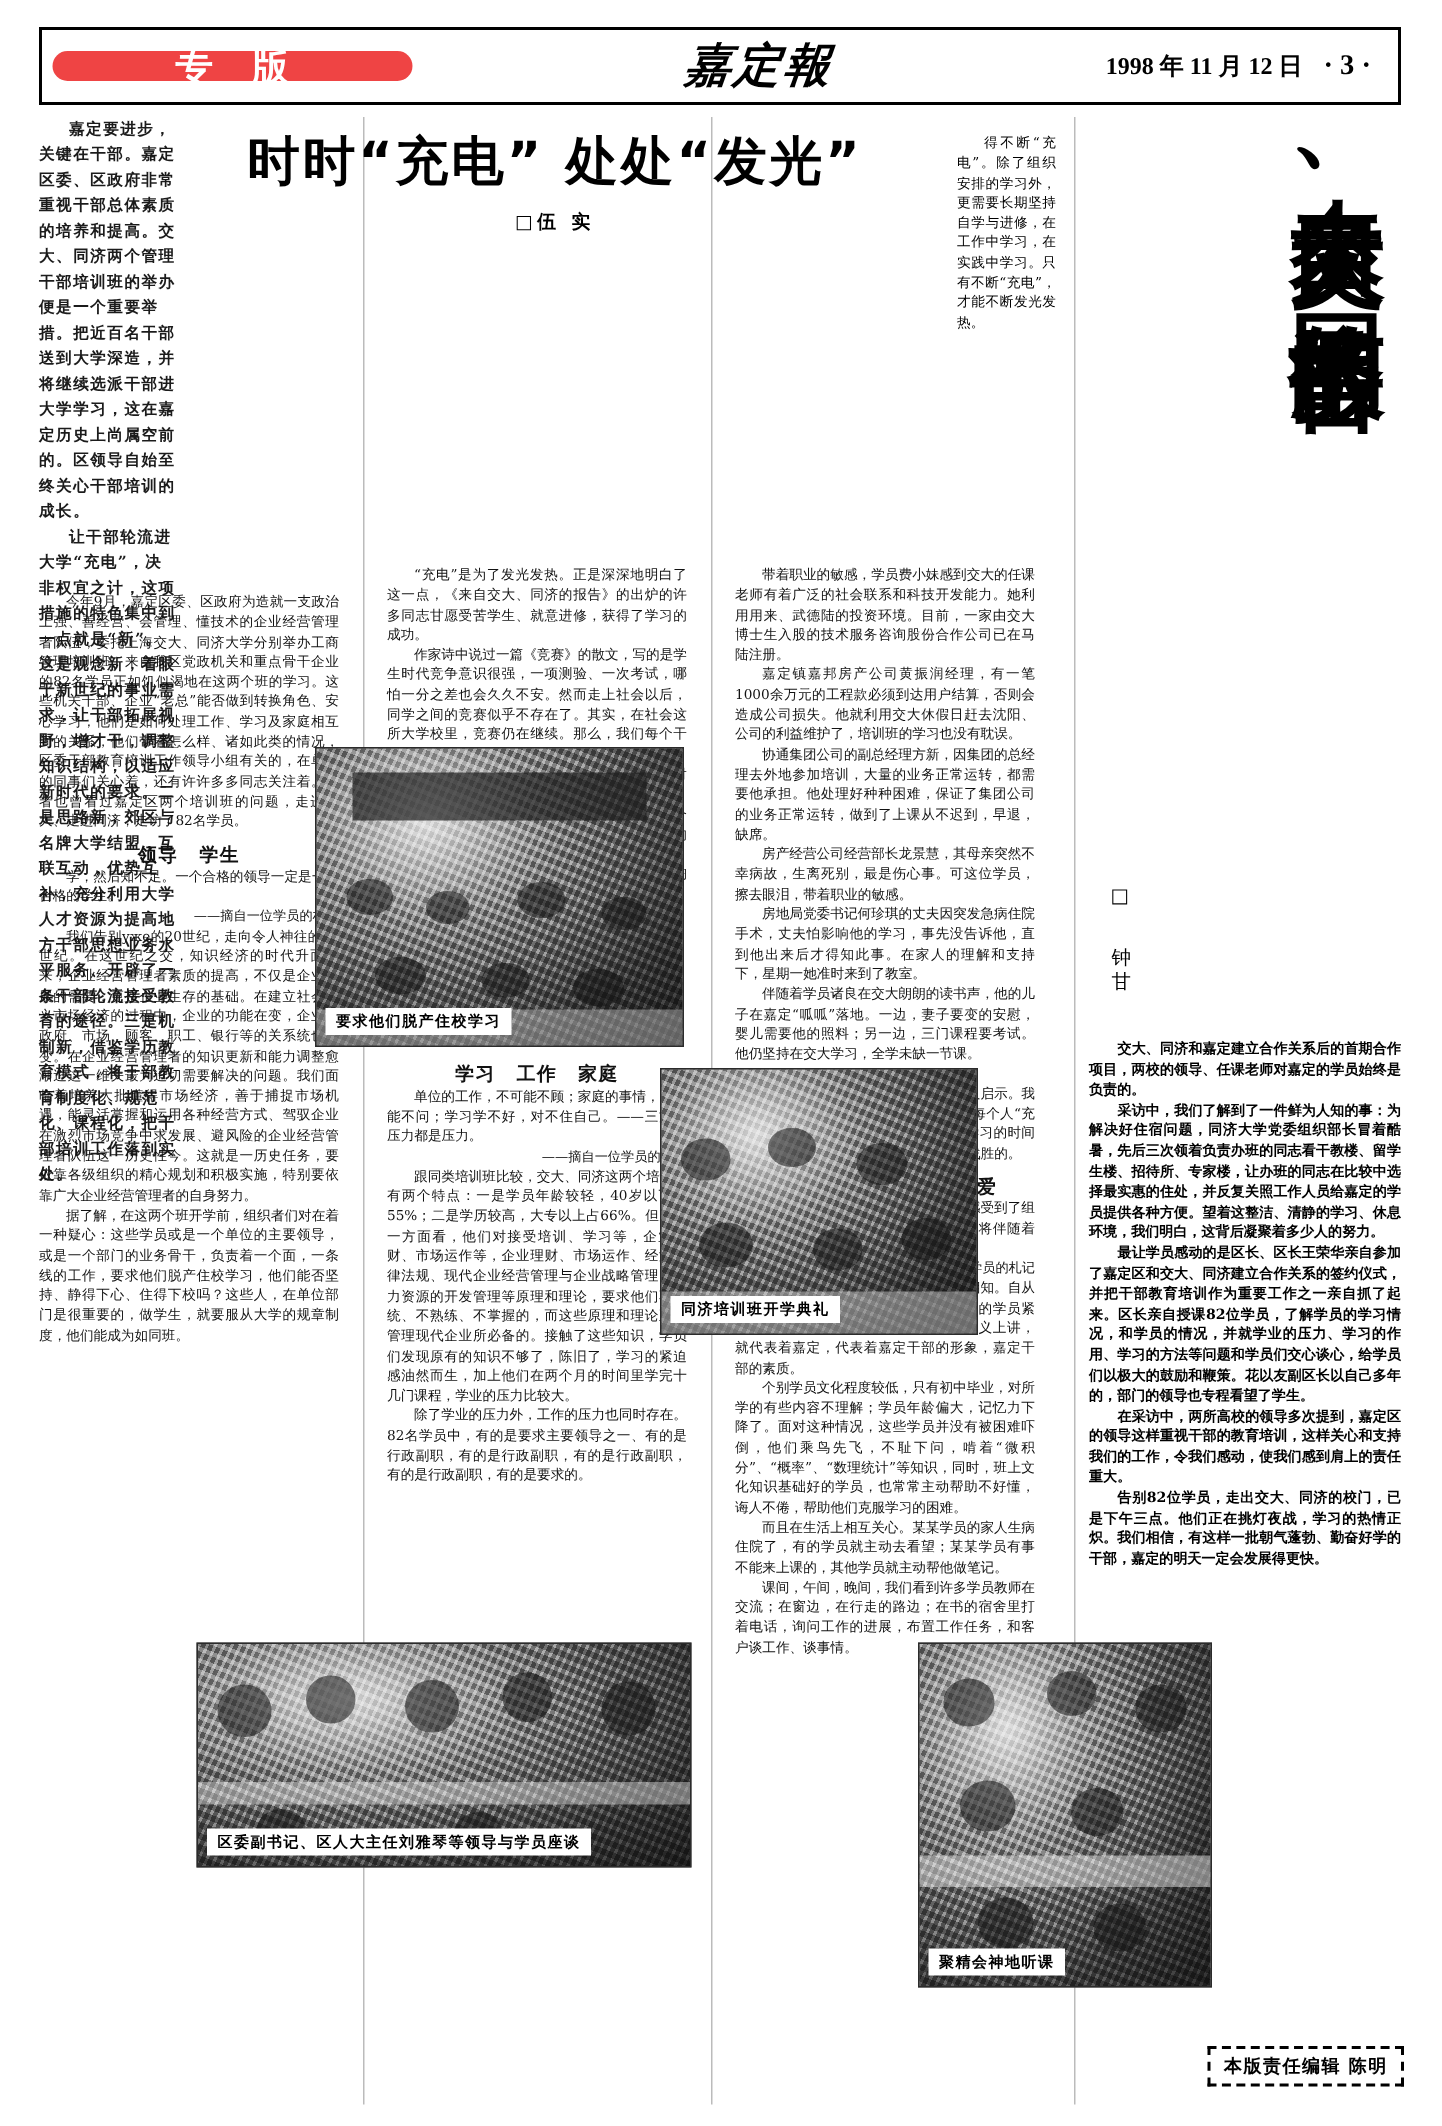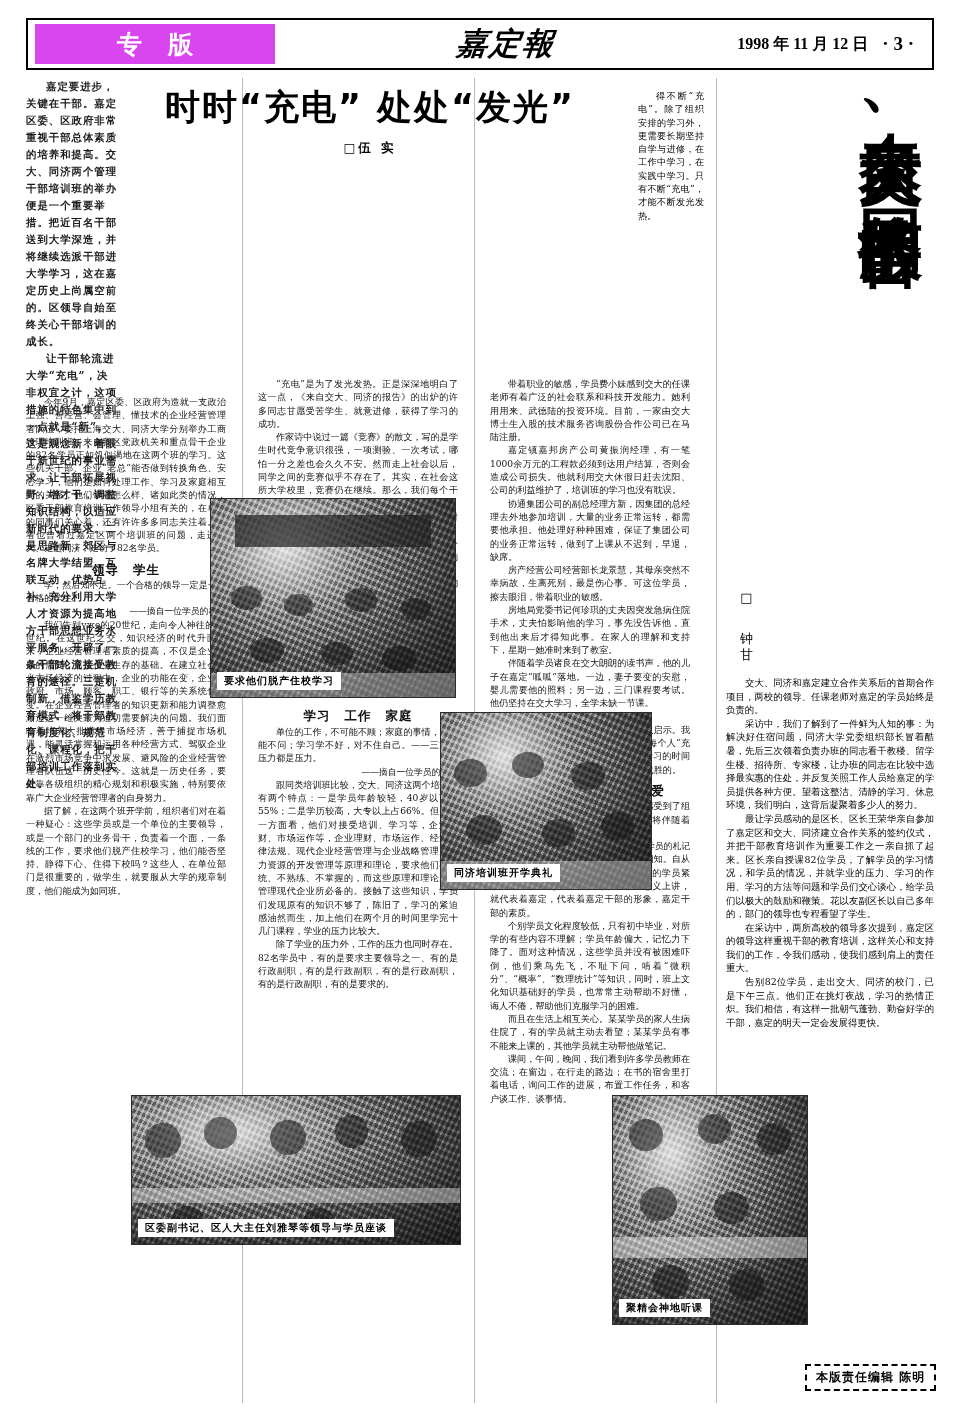--- a/index.html
+++ b/index.html
@@ -10,25 +10,25 @@
     position:relative;
     overflow:hidden;
   }
   
   .masthead{
     position:absolute;left:26px;top:18px;width:908px;height:52px;
     border:2px solid #000;box-sizing:border-box;
     display:flex;align-items:center;
   }
   .masthead-tag{
-    background:#d946ef;color:#fff;
-    width:240px;height:40px;margin-left:7px;
+    background:#ef4444;color:#fff;
+    width:240px;height:20px;margin-left:7px;
     display:flex;align-items:center;justify-content:center;
     letter-spacing:26px;text-indent:26px;
-    font-size:25px;font-weight:bold;
+    font-size:25px;font-weight:bold;border-radius:13px;
   }
   .masthead-title{
     flex:1;text-align:center;
     font-family:"DejaVu Serif","Liberation Serif",serif;
     font-size:31px;font-weight:bold;font-style:italic;
     letter-spacing:2px;
     transform:skewX(-6deg);
   }
   .masthead-date{
     font-size:16px;font-weight:bold;margin-right:14px;
@@ -146,23 +146,23 @@
     height:560px;
   }
   .vh-by{
     position:absolute;left:10px;top:512px;
     writing-mode:vertical-rl;
     font-family:"DejaVu Serif","Liberation Serif",serif;
     font-size:13px;line-height:20px;letter-spacing:6px;
   }
   
   .rcol{
-    position:absolute;left:700px;top:598px;width:208px;
-    font-family:"DejaVu Serif","Liberation Serif",serif;
-    font-size:9.4px;line-height:13.6px;text-align:justify;
+    position:absolute;left:700px;top:615px;width:208px;
+    font-family:"DejaVu Serif","Liberation Serif",serif;
+    font-size:9.4px;line-height:13.6px;text-align:justify;font-weight:bold;
   }
   .rcol p{margin:0;text-indent:19px;}
 
   .credit{
     position:absolute;left:805px;top:1364px;
     border:2px dashed #000;
     padding:3px 9px;
     font-family:"DejaVu Sans","Liberation Sans",sans-serif;
     font-size:12px;font-weight:bold;letter-spacing:1px;
     background:#fff;white-space:nowrap;

